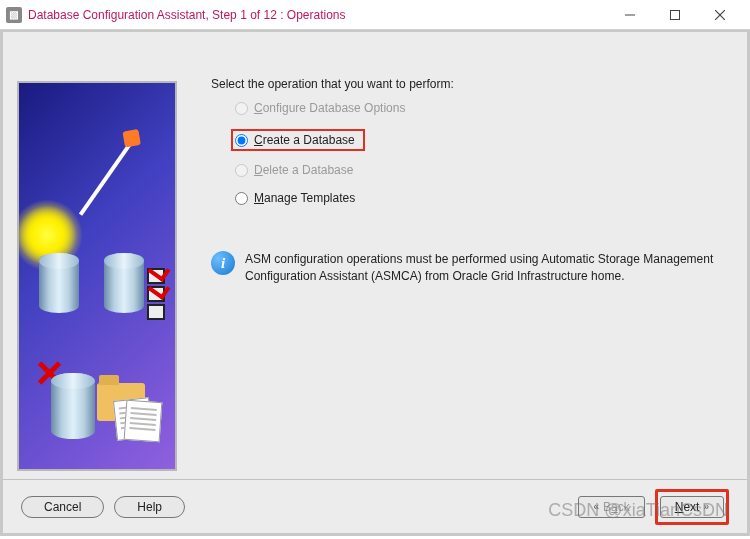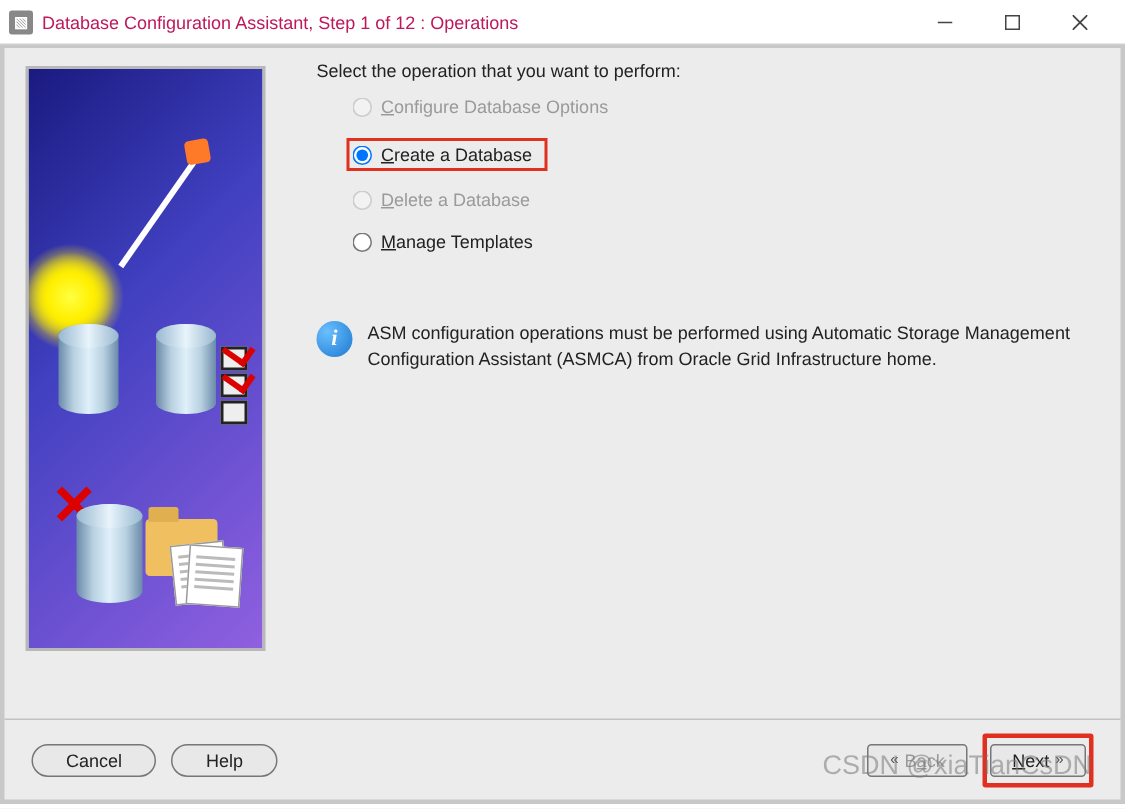--- a/index.html
+++ b/index.html
@@ -44,20 +44,21 @@
       border: 3px solid #c8c8c8;
       border-top: 2px solid #c8c8c8;
       background: #ececec;
       display: flex;
       flex-direction: column;
     }
     .main-row {
       display: flex;
       flex: 1;
       padding: 2px 0 0 0;
+      margin-top: 37px;
     }
     .side-panel {
       width: 160px;
       height: 390px;
       margin: 10px 10px 0 14px;
       border: 2px solid #b8b8b8;
       background: linear-gradient(135deg, #1a1a80 0%, #4040c0 40%, #9060e0 100%);
       position: relative;
       overflow: hidden;
       flex-shrink:0;

